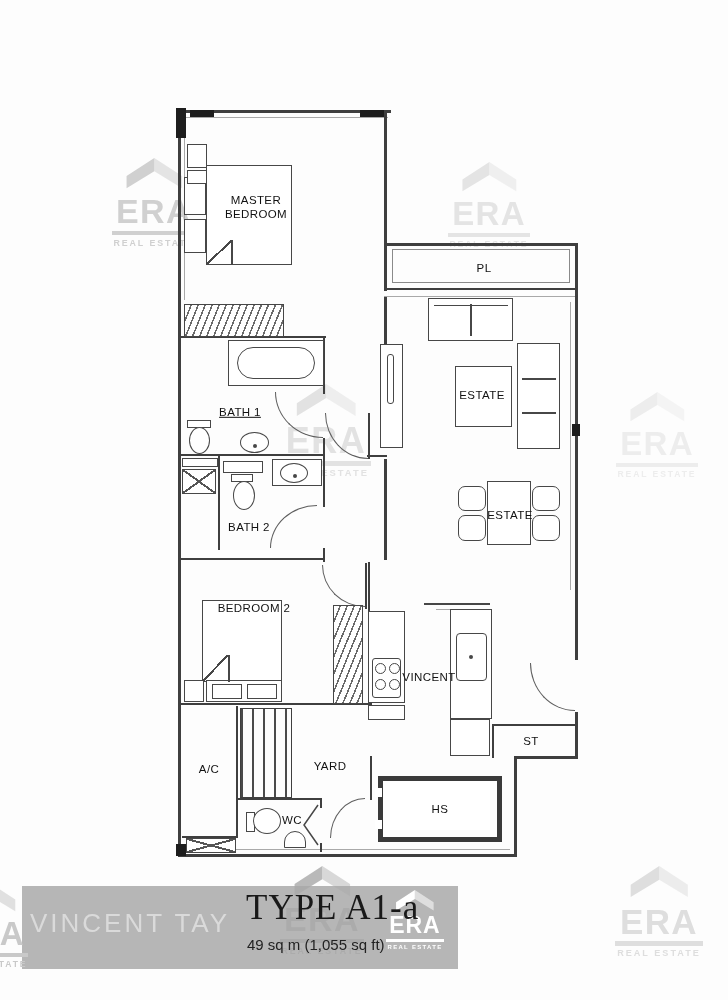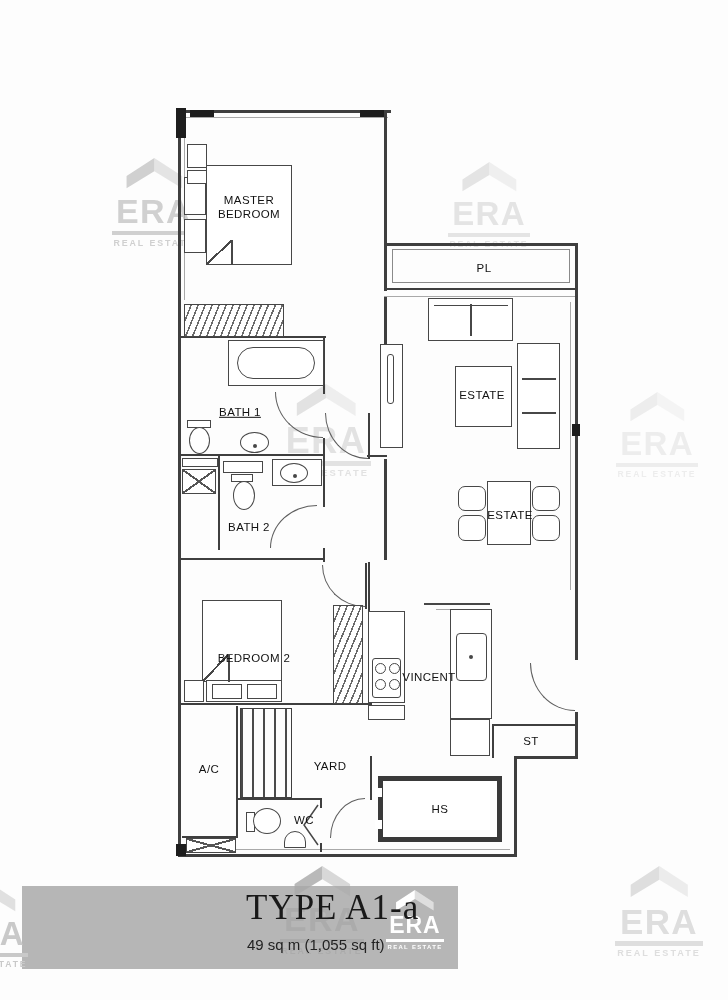--- a/index.html
+++ b/index.html
@@ -226,30 +226,30 @@
   <div class="f ell" style="left:253px;top:808px;width:28px;height:26px;"></div>
   <div class="f" style="left:284px;top:831px;width:22px;height:17px;border-radius:11px 11px 0 0;"></div>
   <svg class="misc" style="left:301px;top:804px;" width="18" height="42" viewBox="0 0 18 42">
     <polyline points="17,1 3,21 17,41" fill="none" stroke="#474747" stroke-width="1.5"></polyline>
   </svg>
 
   <div class="f" style="left:378px;top:776px;width:124px;height:66px;border-width:5px;border-color:#3a3a3a;"></div>
   <div class="f" style="left:375px;top:788px;width:7px;height:9px;border:0;z-index:3;"></div>
   <div class="f" style="left:375px;top:820px;width:7px;height:9px;border:0;z-index:3;"></div>
 
-  <div class="lbl wrap" style="left:249px;top:207px;">MASTER BEDROOM</div>
+  <div class="lbl wrap" style="left:256px;top:207px;">MASTER BEDROOM</div>
   <div class="lbl" style="left:240px;top:412px;text-decoration:underline;">BATH 1</div>
   <div class="lbl" style="left:249px;top:527px;">BATH 2</div>
-  <div class="lbl" style="left:243px;top:658px;padding-left:22px;">BEDROOM 2</div>
+  <div class="lbl" style="left:243px;top:608px;padding-left:22px;">BEDROOM 2</div>
   <div class="lbl" style="left:482px;top:395px;">ESTATE</div>
   <div class="lbl" style="left:510px;top:515px;">ESTATE</div>
   <div class="lbl" style="left:429px;top:677px;">VINCENT</div>
   <div class="lbl" style="left:330px;top:766px;">YARD</div>
   <div class="lbl" style="left:209px;top:769px;">A/C</div>
-  <div class="lbl" style="left:304px;top:820px;">WC</div>
+  <div class="lbl" style="left:292px;top:820px;">WC</div>
   <div class="lbl" style="left:440px;top:809px;">HS</div>
   <div class="lbl" style="left:531px;top:741px;">ST</div>
   <div class="lbl" style="left:484px;top:268px;">PL</div>
 
   <div class="band"></div>
 
   <div class="era onband" style="left:280px;top:866px;width:84px;font-size:34px;color:#a9a9a9;opacity:.8;">
     <svg class="roof" viewBox="0 0 100 62">
         <polygon points="50,0 4,30 4,50 50,22"></polygon>
         <polygon class="r2" points="50,0 96,30 96,50 50,22"></polygon>
@@ -272,16 +272,17 @@
   <div class="era onband" style="left:386px;top:890px;width:58px;font-size:23px;color:#ffffff;">
     <svg class="roof" viewBox="0 0 100 62">
         <polygon points="50,0 4,30 4,50 50,22"></polygon>
         <polygon class="r2" points="50,0 96,30 96,50 50,22"></polygon>
       </svg>
     <div class="word">ERA</div>
     <div class="bar"></div>
     <div class="sub">REAL ESTATE</div>
   </div>
 
+  <div class="agent">VINCENT TAY</div>
   <div class="ptitle">TYPE A1-a</div>
   <div class="parea">49 sq m (1,055 sq ft)</div>
 
 </div>
 
 </body></html>

